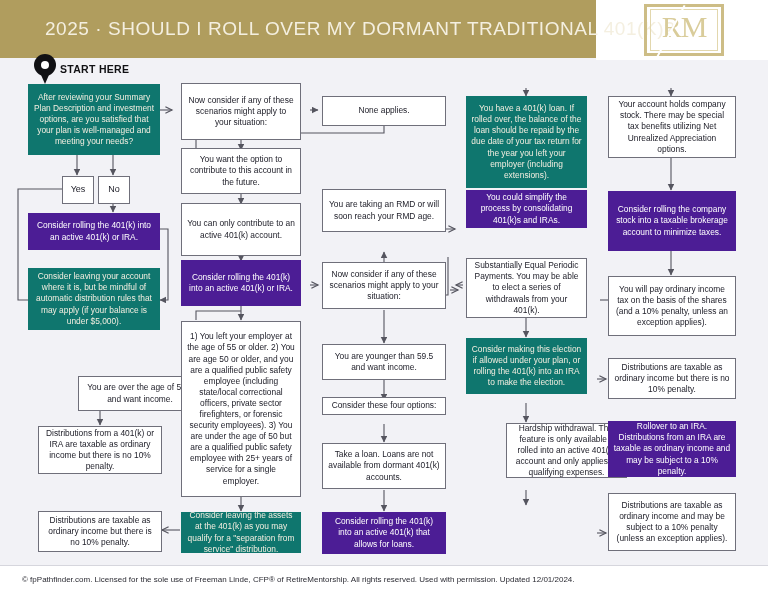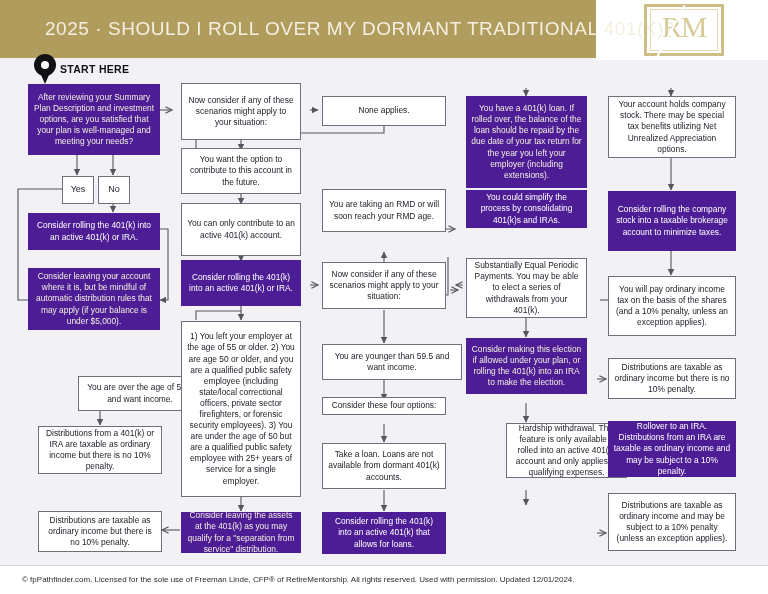--- a/index.html
+++ b/index.html
@@ -133,21 +133,21 @@
     font-size: 8.4px;
     line-height: 1.32;
     padding: 3px 5px;
   }
   .node.white {
     background: #ffffff;
     border: 1px solid #6f6f7a;
     color: #22222c;
   }
   .node.gold {
-    background: #4c1d95;
+    background: #0f766e;
     border: none;
     color: #f3eee0;
   }
   .node.purple {
     background: #4c1d95;
     border: none;
     color: #ffffff;
   }
   .node.small {
     font-size: 9px;
@@ -302,21 +302,21 @@
   <div class="node white" style="left:181px; top:321px; width:120px; height:176px;">1) You left your employer at the age of 55 or older. 2) You are age 50 or older, and you are a qualified public safety employee (including state/local correctional officers, private sector firefighters, or forensic security employees). 3) You are under the age of 50 but are a qualified public safety employee with 25+ years of service for a single employer.</div>
 
   <div class="node gold" style="left:181px; top:512px; width:120px; height:41px;">Consider leaving the assets at the 401(k) as you may qualify for a "separation from service" distribution.</div>
 
   <div class="node white" style="left:322px; top:96px; width:124px; height:30px;">None applies.</div>
 
   <div class="node white" style="left:322px; top:189px; width:124px; height:43px;">You are taking an RMD or will soon reach your RMD age.</div>
 
   <div class="node white" style="left:322px; top:262px; width:124px; height:47px;">Now consider if any of these scenarios might apply to your situation:</div>
 
-  <div class="node white" style="left:322px; top:344px; width:140px; height:36px;">You are younger than 59.5 and want income.</div>
+  <div class="node white" style="left:322px; top:344px; width:124px; height:36px;">You are younger than 59.5 and want income.</div>
 
   <div class="node white" style="left:322px; top:397px; width:124px; height:18px;">Consider these four options:</div>
 
   <div class="node white" style="left:322px; top:443px; width:124px; height:46px;">Take a loan. Loans are not available from dormant 401(k) accounts.</div>
 
   <div class="node purple" style="left:322px; top:512px; width:124px; height:42px;">Consider rolling the 401(k) into an active 401(k) that allows for loans.</div>
 
   <div class="node gold" style="left:466px; top:96px; width:121px; height:92px;">You have a 401(k) loan. If rolled over, the balance of the loan should be repaid by the due date of your tax return for the year you left your employer (including extensions).</div>
 
   <div class="node purple" style="left:466px; top:190px; width:121px; height:38px;">You could simplify the process by consolidating 401(k)s and IRAs.</div>

